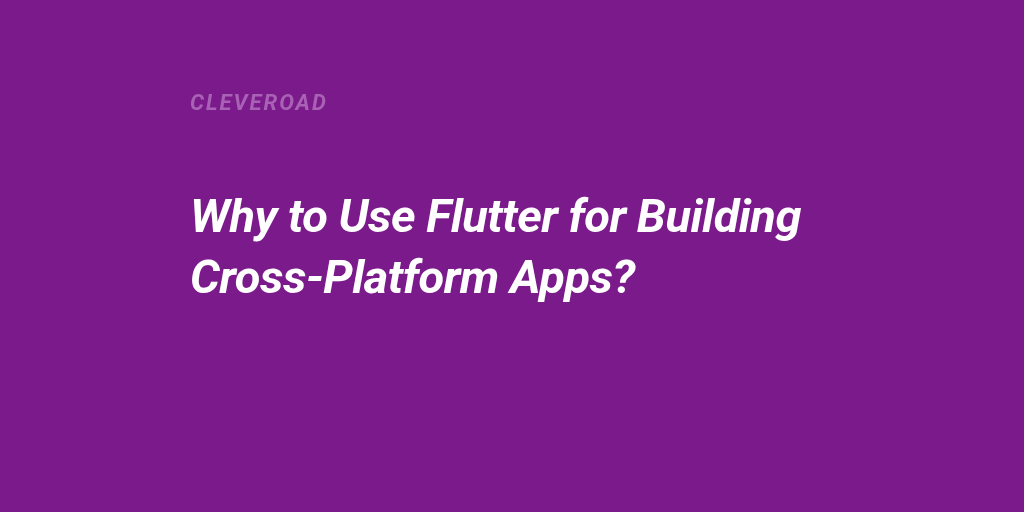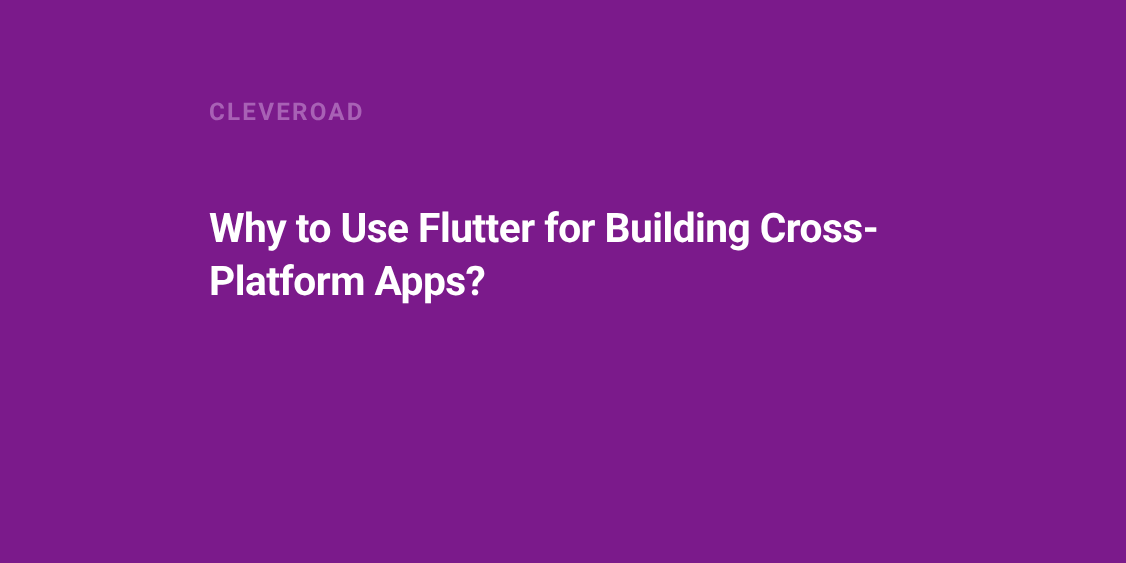--- a/index.html
+++ b/index.html
@@ -1,37 +1,38 @@
 <!DOCTYPE html>
 <html><head>
   <meta charset="utf-8">
   <style>
     * {
       margin: 0;
       padding: 0;
       box-sizing: border-box;
+      font-style: italic;
     }
     body {
       width: 1024px;
       height: 512px;
       background-color: #7b1a8b;
       font-family: -apple-system, BlinkMacSystemFont, 'Segoe UI', Roboto, Helvetica, Arial, sans-serif;
       padding: 90px 190px 0 190px;
       overflow: hidden;
     }
     .brand {
       color: #a861b5;
       font-size: 22px;
       font-weight: 700;
       letter-spacing: 2px;
       margin-bottom: 70px;
     }
     .title {
       color: #ffffff;
-      font-size: 37px;
+      font-size: 47px;
       font-weight: 700;
       line-height: 1.3;
       letter-spacing: -0.5px;
     }
   </style>
 </head>
 <body>
 
 <div class="brand">CLEVEROAD</div>
 <h1 class="title">Why to Use Flutter for Building Cross-Platform Apps?</h1>

